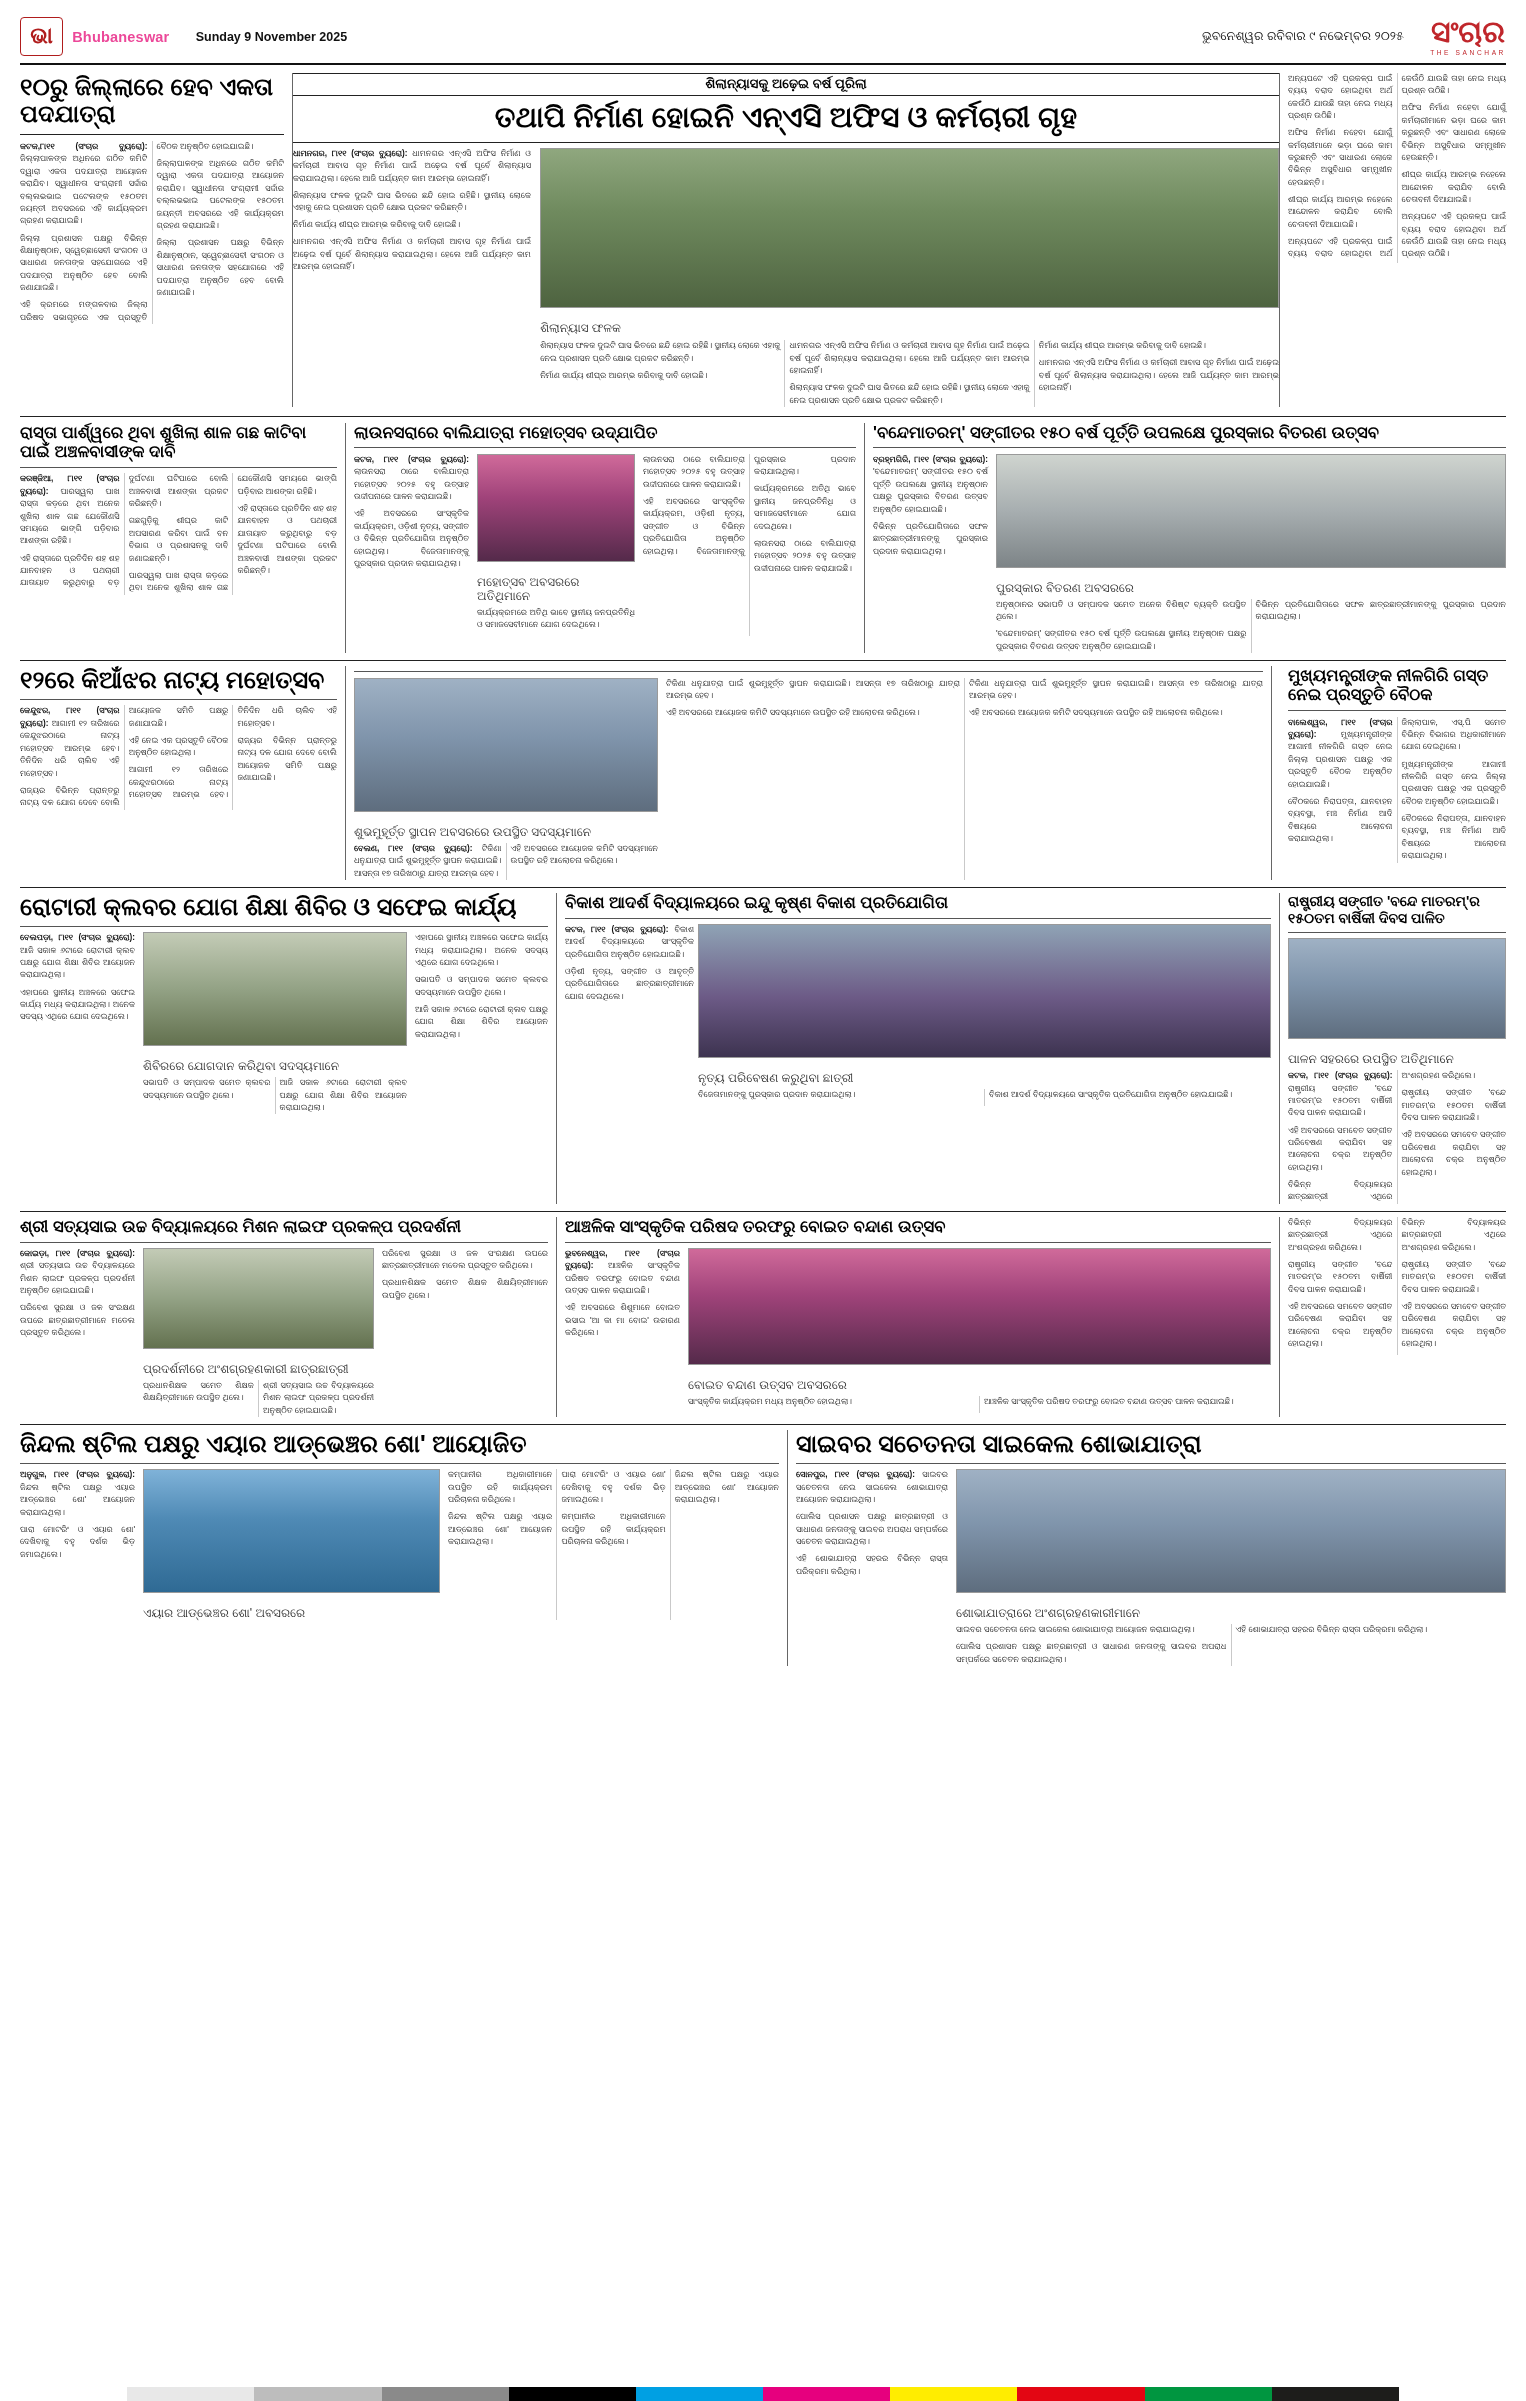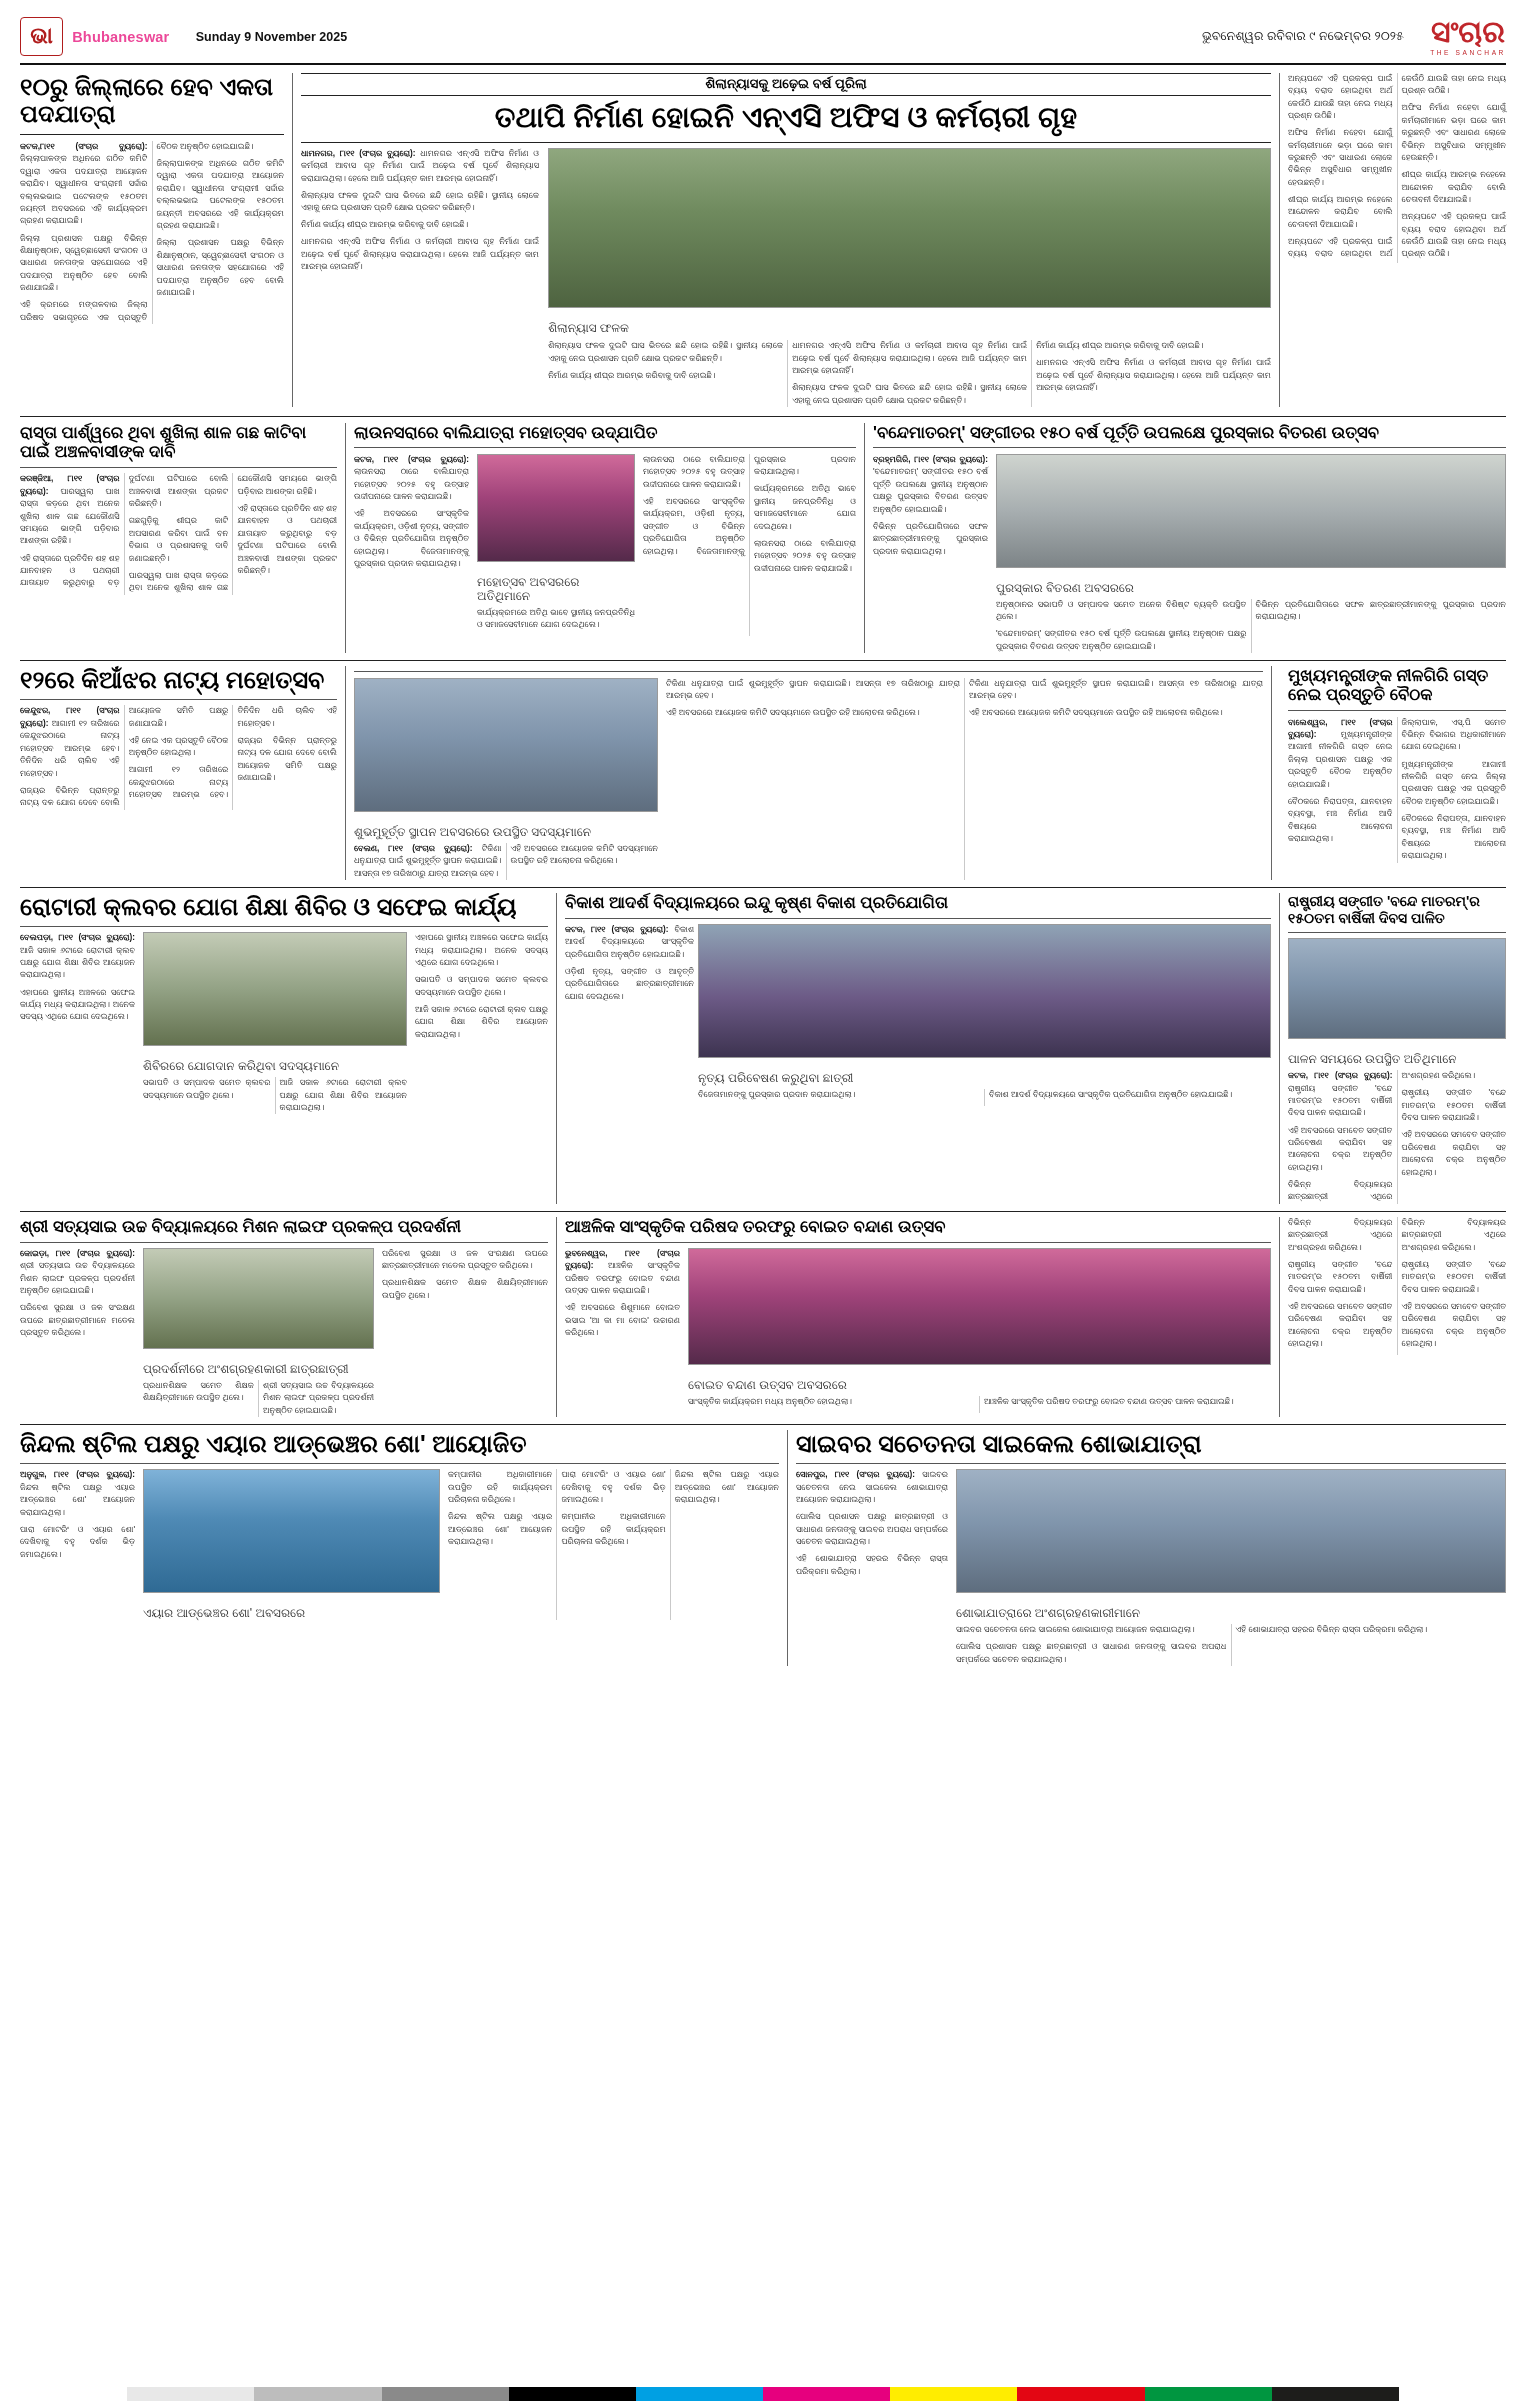--- a/index.html
+++ b/index.html
@@ -77,21 +77,21 @@
       <div class="body cols2">
         <p><span class="hl">କଟକ,୮ା୧୧ (ସଂଚାର ବ୍ୟୁରୋ):</span>
            <span>ଜିଲ୍ଲାପାଳଙ୍କ ଅଧିନରେ ଗଠିତ କମିଟି ଦ୍ୱାରା ଏକତା ପଦଯାତ୍ରା ଆୟୋଜନ କରାଯିବ। ସ୍ୱାଧୀନତା ସଂଗ୍ରାମୀ ସର୍ଦ୍ଦାର ବଲ୍ଲଭଭାଇ ପଟେଲଙ୍କ ୧୫୦ତମ ଜୟନ୍ତୀ ଅବସରରେ ଏହି କାର୍ଯ୍ୟକ୍ରମ ଗ୍ରହଣ କରାଯାଇଛି।</span></p>
         <p>ଜିଲ୍ଲା ପ୍ରଶାସନ ପକ୍ଷରୁ ବିଭିନ୍ନ ଶିକ୍ଷାନୁଷ୍ଠାନ, ସ୍ୱେଚ୍ଛାସେବୀ ସଂଗଠନ ଓ ସାଧାରଣ ଜନତାଙ୍କ ସହଯୋଗରେ ଏହି ପଦଯାତ୍ରା ଅନୁଷ୍ଠିତ ହେବ ବୋଲି ଜଣାଯାଇଛି।</p>
         <p>ଏହି କ୍ରମରେ ମଙ୍ଗଳବାର ଜିଲ୍ଲା ପରିଷଦ ସଭାଗୃହରେ ଏକ ପ୍ରସ୍ତୁତି ବୈଠକ ଅନୁଷ୍ଠିତ ହୋଇଯାଇଛି।</p>
         <p>ଜିଲ୍ଲାପାଳଙ୍କ ଅଧିନରେ ଗଠିତ କମିଟି ଦ୍ୱାରା ଏକତା ପଦଯାତ୍ରା ଆୟୋଜନ କରାଯିବ। ସ୍ୱାଧୀନତା ସଂଗ୍ରାମୀ ସର୍ଦ୍ଦାର ବଲ୍ଲଭଭାଇ ପଟେଲଙ୍କ ୧୫୦ତମ ଜୟନ୍ତୀ ଅବସରରେ ଏହି କାର୍ଯ୍ୟକ୍ରମ ଗ୍ରହଣ କରାଯାଇଛି।</p>
         <p>ଜିଲ୍ଲା ପ୍ରଶାସନ ପକ୍ଷରୁ ବିଭିନ୍ନ ଶିକ୍ଷାନୁଷ୍ଠାନ, ସ୍ୱେଚ୍ଛାସେବୀ ସଂଗଠନ ଓ ସାଧାରଣ ଜନତାଙ୍କ ସହଯୋଗରେ ଏହି ପଦଯାତ୍ରା ଅନୁଷ୍ଠିତ ହେବ ବୋଲି ଜଣାଯାଇଛି।</p>
       </div>
     </div>
 
-    <div class="vdiv" style="flex:1;padding:0 8px;">
+    <div class="vdiv" style="flex:1;padding:0 0;">
       <div class="kicker">ଶିଲାନ୍ୟାସକୁ ଅଢ଼େଇ ବର୍ଷ ପୂରିଲା</div>
       <div class="h1">ତଥାପି ନିର୍ମାଣ ହୋଇନି ଏନ୍‌ଏସି ଅଫିସ ଓ କର୍ମଚାରୀ ଗୃହ</div>
       <div class="rule" style="margin-top:8px;"></div>
       <div style="display:flex;gap:9.2px;">
         <div style="width:238px;" class="body">
           <p><span class="hl">ଧାମନଗର, ୮ା୧୧ (ସଂଚାର ବ୍ୟୁରୋ):</span>
              <span>ଧାମନଗର ଏନ୍‌ଏସି ଅଫିସ ନିର୍ମାଣ ଓ କର୍ମଚାରୀ ଆବାସ ଗୃହ ନିର୍ମାଣ ପାଇଁ ଅଢ଼େଇ ବର୍ଷ ପୂର୍ବେ ଶିଲାନ୍ୟାସ କରାଯାଇଥିଲା। ହେଲେ ଆଜି ପର୍ଯ୍ୟନ୍ତ କାମ ଆରମ୍ଭ ହୋଇନାହିଁ।</span></p>
           <p>ଶିଲାନ୍ୟାସ ଫଳକ ଦୁଇଟି ଘାସ ଭିତରେ ଛନ୍ଦି ହୋଇ ରହିଛି। ସ୍ଥାନୀୟ ଲୋକେ ଏହାକୁ ନେଇ ପ୍ରଶାସନ ପ୍ରତି କ୍ଷୋଭ ପ୍ରକଟ କରିଛନ୍ତି।</p>
           <p>ନିର୍ମାଣ କାର୍ଯ୍ୟ ଶୀଘ୍ର ଆରମ୍ଭ କରିବାକୁ ଦାବି ହୋଇଛି।</p>
           <p>ଧାମନଗର ଏନ୍‌ଏସି ଅଫିସ ନିର୍ମାଣ ଓ କର୍ମଚାରୀ ଆବାସ ଗୃହ ନିର୍ମାଣ ପାଇଁ ଅଢ଼େଇ ବର୍ଷ ପୂର୍ବେ ଶିଲାନ୍ୟାସ କରାଯାଇଥିଲା। ହେଲେ ଆଜି ପର୍ଯ୍ୟନ୍ତ କାମ ଆରମ୍ଭ ହୋଇନାହିଁ।</p>
@@ -283,21 +283,21 @@
             <p>ବିକାଶ ଆଦର୍ଶ ବିଦ୍ୟାଳୟରେ ସାଂସ୍କୃତିକ ପ୍ରତିଯୋଗିତା ଅନୁଷ୍ଠିତ ହୋଇଯାଇଛି।</p>
           </div>
         </div>
       </div>
     </div>
 
     <div class="vdiv" style="width:218px;padding-left:8px;">
       <div class="h4">ରାଷ୍ଟ୍ରୀୟ ସଙ୍ଗୀତ 'ବନ୍ଦେ ମାତରମ୍'ର ୧୫୦ତମ ବାର୍ଷିକୀ ଦିବସ ପାଳିତ</div>
       <div class="thin" style="margin:5.3px 0;"></div>
       <div class="ph grp" style="height:99px;"></div>
-      <div class="caption">ପାଳନ ସମୟରେ ଉପସ୍ଥିତ ଅତିଥିମାନେ</div>
+      <div class="caption">ପାଳନ ସହରରେ ଉପସ୍ଥିତ ଅତିଥିମାନେ</div>
       <div class="body cols2" style="margin-top:4px;">
         <p><span class="hl">କଟକ, ୮ା୧୧ (ସଂଚାର ବ୍ୟୁରୋ):</span>
            <span>ରାଷ୍ଟ୍ରୀୟ ସଙ୍ଗୀତ 'ବନ୍ଦେ ମାତରମ୍'ର ୧୫୦ତମ ବାର୍ଷିକୀ ଦିବସ ପାଳନ କରାଯାଇଛି।</span></p>
         <p>ଏହି ଅବସରରେ ସମବେତ ସଙ୍ଗୀତ ପରିବେଷଣ କରାଯିବା ସହ ଆଲୋଚନା ଚକ୍ର ଅନୁଷ୍ଠିତ ହୋଇଥିଲା।</p>
         <p>ବିଭିନ୍ନ ବିଦ୍ୟାଳୟର ଛାତ୍ରଛାତ୍ରୀ ଏଥିରେ ଅଂଶଗ୍ରହଣ କରିଥିଲେ।</p>
         <p>ରାଷ୍ଟ୍ରୀୟ ସଙ୍ଗୀତ 'ବନ୍ଦେ ମାତରମ୍'ର ୧୫୦ତମ ବାର୍ଷିକୀ ଦିବସ ପାଳନ କରାଯାଇଛି।</p>
         <p>ଏହି ଅବସରରେ ସମବେତ ସଙ୍ଗୀତ ପରିବେଷଣ କରାଯିବା ସହ ଆଲୋଚନା ଚକ୍ର ଅନୁଷ୍ଠିତ ହୋଇଥିଲା।</p>
       </div>
     </div>
   </div>

